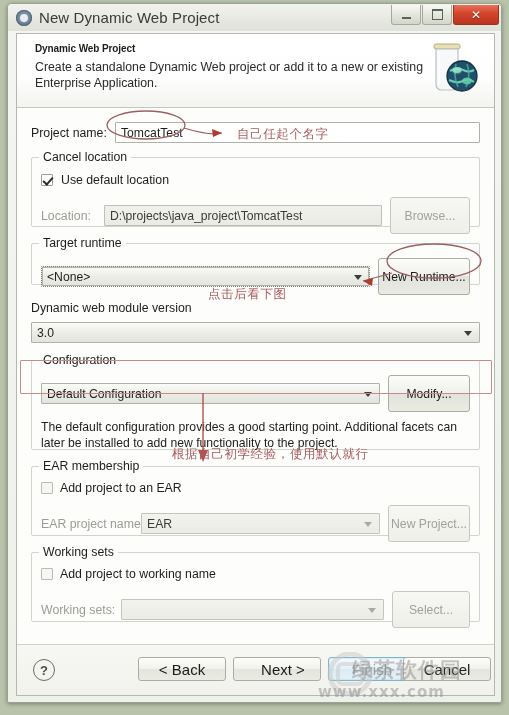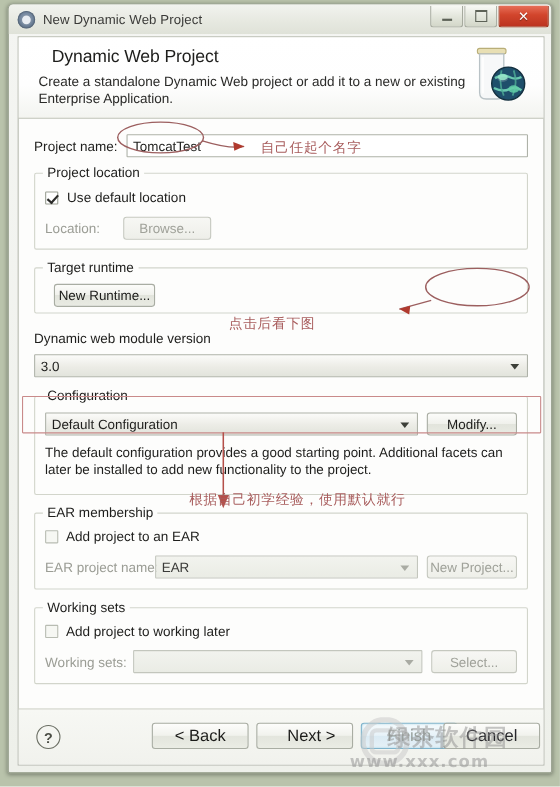--- a/index.html
+++ b/index.html
@@ -30,21 +30,21 @@
   .win-icon .gear{
     position:absolute;left:0;top:0;width:16px;height:16px;border-radius:50%;
     background:radial-gradient(circle at 50% 45%,#9fb0c4 0%,#6c7f96 55%,#4b5a6c 100%);
     box-shadow:0 0 0 1px #5a6a7c inset;
   }
   .win-icon .gear::after{
     content:"";position:absolute;left:4px;top:4px;width:8px;height:8px;border-radius:50%;
     background:#e9edf2;box-shadow:0 0 0 1px #7d8ea2;
   }
   .win-title{
-    font-size:12px;color:#3a3a38;letter-spacing:.1px;white-space:nowrap;
+    font-size:15px;color:#3a3a38;letter-spacing:.1px;white-space:nowrap;
   }
   .winbtns{position:absolute;right:2px;top:1px;display:flex;align-items:flex-start;}
   .wbtn{
     width:28px;height:19px;margin-left:1px;
     border:1px solid #a6aa9e;border-top:none;
     border-radius:0 0 3px 3px;
     background:linear-gradient(180deg,#f8f9f5 0%,#e4e7dd 50%,#d3d7c9 100%);
     display:flex;align-items:center;justify-content:center;
     position:relative;
   }
@@ -62,21 +62,21 @@
     position:absolute;left:8px;top:29px;width:479px;height:663px;
     background:#fdfdfc;border:1px solid #b4b8ad;box-sizing:border-box;
   }
   .banner{
     position:relative;height:74px;
     background:linear-gradient(180deg,#ffffff 0%,#fefefe 60%,#f3f4f0 100%);
     border-bottom:1px solid #c2c6bb;
     padding:9px 14px 0 18px;box-sizing:border-box;
   }
   .banner h1{
-    margin:0 0 6px 12px;font-size:16px;font-weight:normal;color:#1d1d1b;letter-spacing:-.1px;
+    margin:0 0 6px 0;font-size:10px;font-weight:bold;color:#1d1d1b;letter-spacing:-.1px;
   }
   .banner p{
     margin:0;font-size:12.3px;color:#2a2a28;line-height:15.5px;max-width:390px;
   }
   .banner-icon{
     position:absolute;right:10px;top:6px;width:58px;height:60px;
   }
 
   .content{position:relative;padding:8px 14px 0 14px;}
 
@@ -108,21 +108,21 @@
     position:absolute;right:7px;top:50%;margin-top:-2px;
     width:0;height:0;border-left:4px solid transparent;border-right:4px solid transparent;
     border-top:5px solid #3c3f38;
   }
   .combo.disabled{
     background:linear-gradient(180deg,#f2f3ee 0%,#eaece5 100%);color:#9a9c94;border-color:#c3c6bd;
   }
   .combo.disabled .arw{border-top-color:#a9aba3;}
 
   .btn{
-    height:21px;min-width:70px;box-sizing:border-box;
+    height:37px;min-width:70px;box-sizing:border-box;
     border:1px solid #a9ada3;border-radius:3px;
     background:linear-gradient(180deg,#fcfcfa 0%,#f0f1ec 48%,#e2e4dc 50%,#e9ebe3 100%);
     font-size:12.2px;color:#1c1c1a;
     display:flex;align-items:center;justify-content:center;
     white-space:nowrap;
     text-align:center;
   }
   .btn.disabled{color:#a0a29a;background:linear-gradient(180deg,#f7f7f4 0%,#eeefe9 100%);border-color:#c5c8bf;}
 
   
@@ -232,36 +232,41 @@
     </div>
 
     <div class="content">
 
       <div class="row" style="margin-top:6px;">
         <div class="lbl" style="width:84px;">Project name:</div>
         <div class="field" style="flex:1;">TomcatTest</div>
       </div>
 
       <div class="group" style="margin-top:14px;height:70px;">
-        <div class="gtitle">Project location</div>
+        <div class="gtitle">Cancel location</div>
 
         <div class="row" style="margin-top:1px;">
           <span class="chk checked"></span>
           <span class="lbl" style="margin-left:8px;">Use default location</span>
         </div>
 
         <div class="row" style="margin-top:10px;">
           <div class="lbl" style="width:63px;color:#9b9d95;">Location:</div>
+          <div class="field disabled" style="flex:1;">D:\projects\java_project\TomcatTest</div>
           <div class="btn disabled" style="width:80px;margin-left:8px;">Browse...</div>
         </div>
       </div>
 
       <div class="group" style="margin-top:16px;height:42px;">
         <div class="gtitle">Target runtime</div>
         <div class="row">
+          <div class="combo focus" style="flex:1;">
+            <span>&lt;None&gt;</span>
+            <span class="arw"></span>
+          </div>
           <div class="btn" style="width:92px;margin-left:8px;">New Runtime...</div>
         </div>
       </div>
 
       <div style="margin-top:16px;">
         <div class="lbl">Dynamic web module version</div>
         <div class="combo" style="margin-top:7px;">
           <span>3.0</span>
           <span class="arw"></span>
         </div>
@@ -292,21 +297,21 @@
             <span class="arw"></span>
           </div>
           <div class="btn disabled" style="width:82px;margin-left:8px;">New Project...</div>
         </div>
       </div>
 
       <div class="group" style="margin-top:16px;height:70px;">
         <div class="gtitle">Working sets</div>
         <div class="row">
           <span class="chk dim"></span>
-          <span class="lbl" style="margin-left:7px;">Add project to working later</span>
+          <span class="lbl" style="margin-left:7px;">Add project to working name</span>
         </div>
         <div class="row" style="margin-top:10px;">
           <div class="lbl" style="width:80px;color:#9b9d95;">Working sets:</div>
           <div class="combo disabled" style="flex:1;">
             <span></span>
             <span class="arw"></span>
           </div>
           <div class="btn disabled" style="width:78px;margin-left:8px;">Select...</div>
         </div>
       </div>

